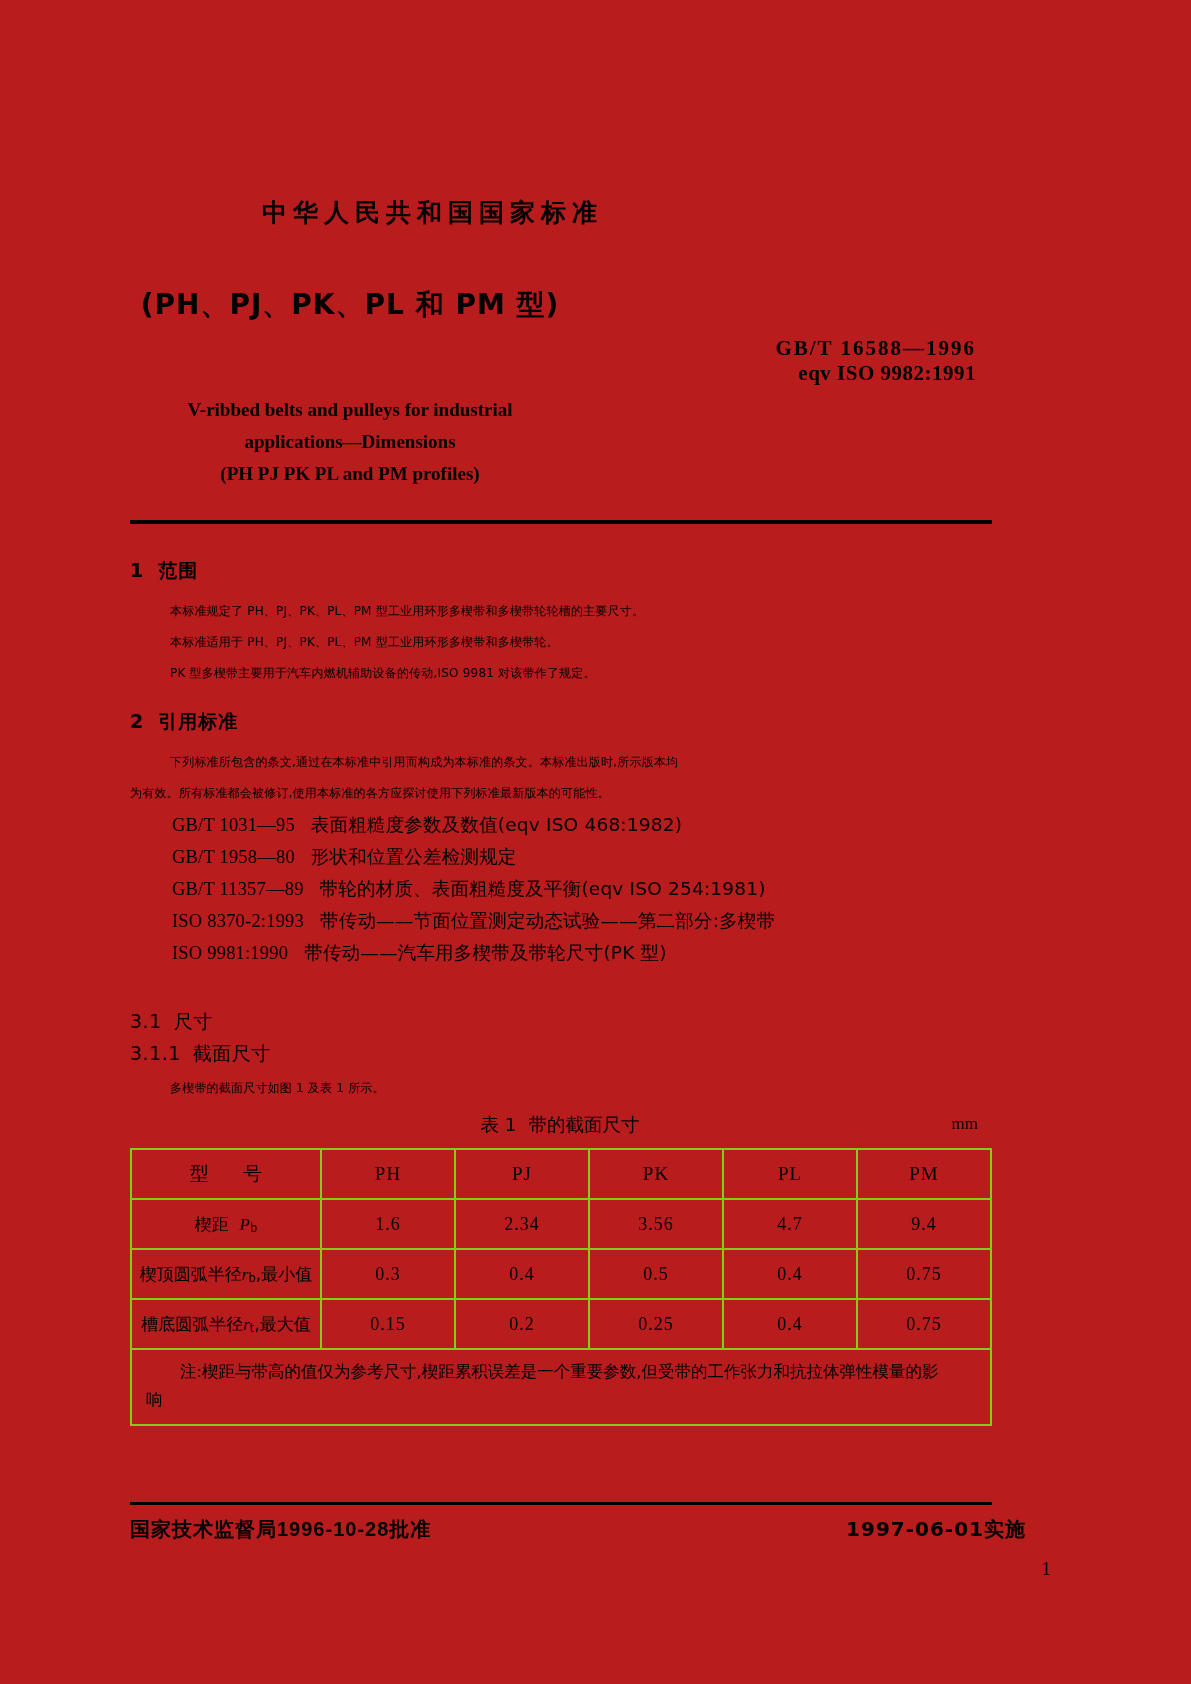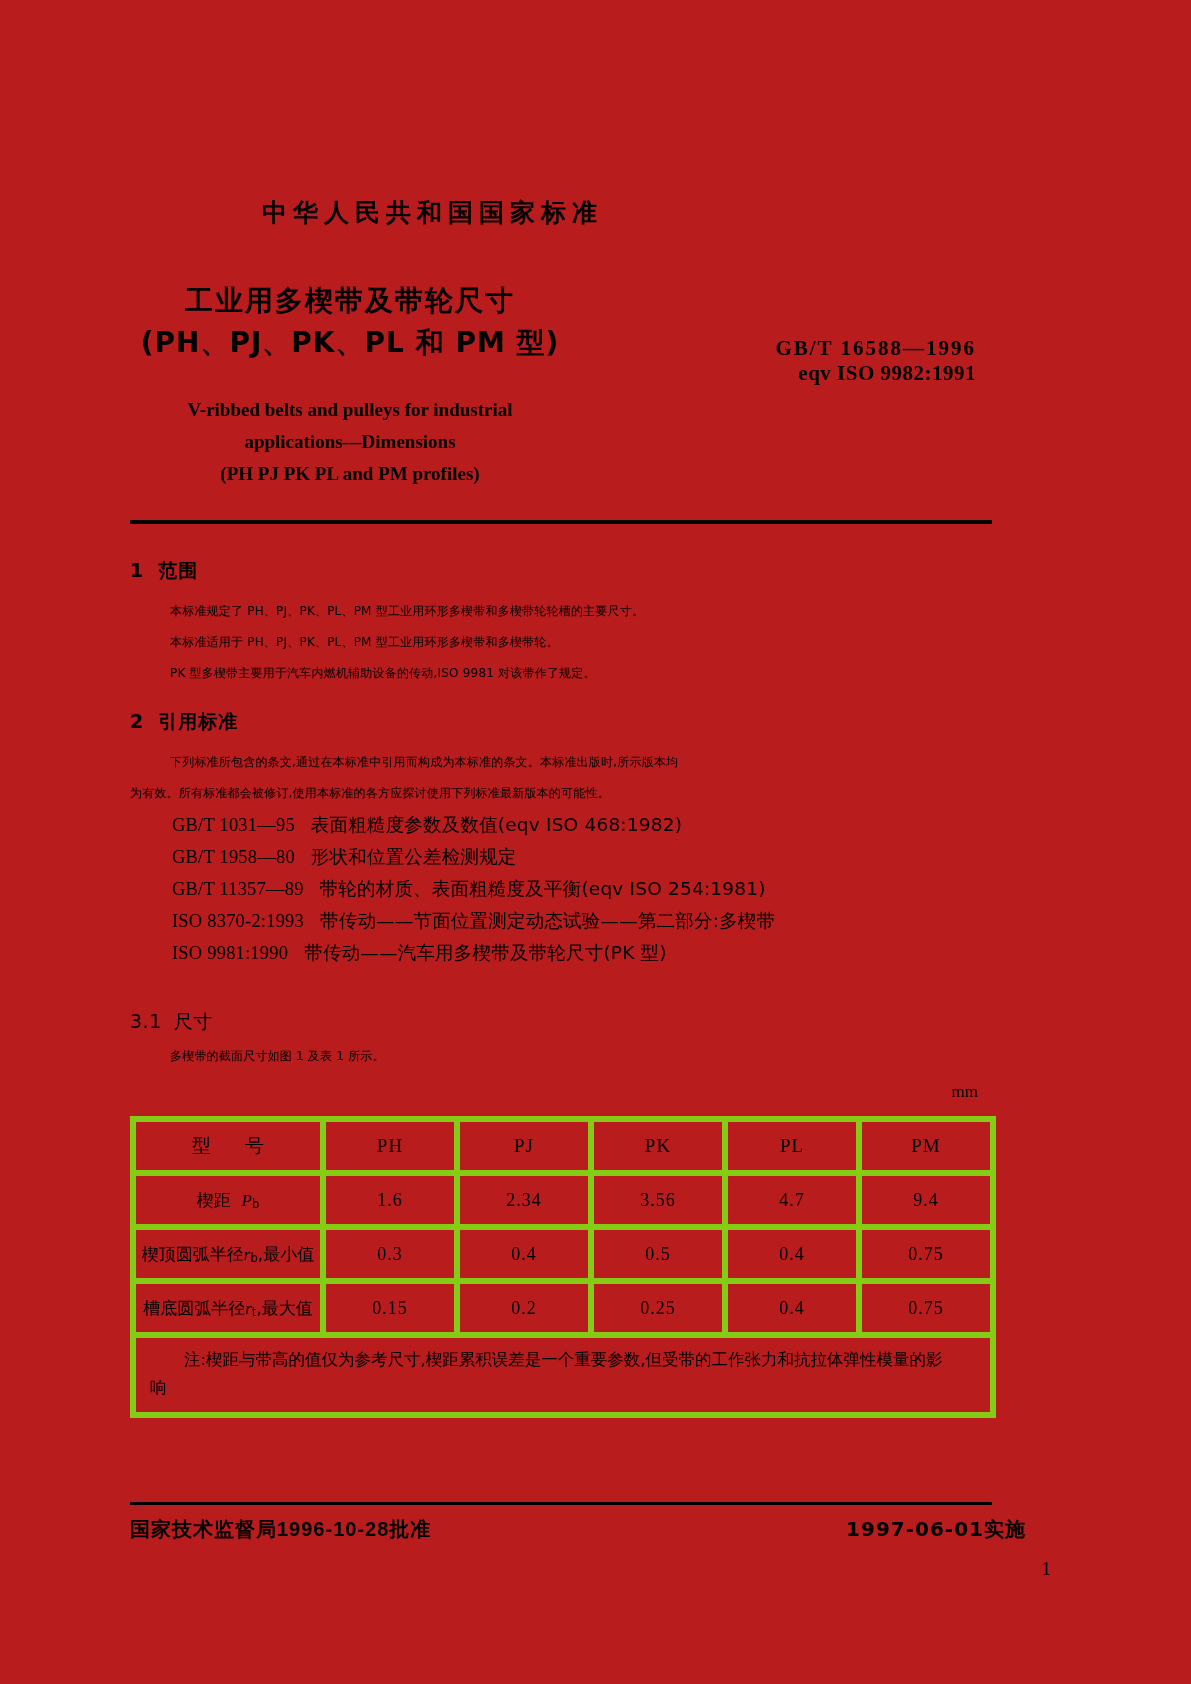--- a/index.html
+++ b/index.html
@@ -187,21 +187,21 @@
     font-family: "Liberation Serif", "DejaVu Serif", serif;
     font-size: 17px;
   }
   table.dims {
     border-collapse: collapse;
     width: 860px;
     margin-top: 6px;
     table-layout: fixed;
   }
   table.dims td {
-    border: 6px solid #84cc16;
+    border: 2px solid #84cc16;
     text-align: center;
     vertical-align: middle;
     height: 46px;
     font-family: "Liberation Serif", "DejaVu Serif", serif;
     font-size: 18px;
     letter-spacing: 1px;
   }
   table.dims tr.head td {
     font-size: 19px;
   }
@@ -264,21 +264,20 @@
 </head>
 <body>
 
 <div class="page">
 
   <div class="title-block">
 
     <div class="nat-std">中华人民共和国国家标准</div>
 
     <div class="main-title-wrap">
-      <div class="main-title-1">工业用多楔带及带轮尺寸</div>
       <div class="main-title-2">(PH、PJ、PK、PL 和 PM 型)</div>
     </div>
 
     <div class="std-no">
       <div class="std-no-1">GB/T 16588—1996</div>
       <div class="std-no-2">eqv ISO 9982:1991</div>
     </div>
 
     <div class="en-title">
       <div>V-ribbed belts and pulleys for industrial</div>
@@ -323,23 +322,29 @@
     </div>
 
     <div class="gap-lg"></div>
 
 
     <div class="gap-sm"></div>
 
     <div class="h2">
       <span class="num">3.1</span><span>尺寸</span>
     </div>
+    <div class="h2">
+      <span class="num">3.1.1</span><span>截面尺寸</span>
+    </div>
     <p class="para">多楔带的截面尺寸如图 1 及表 1 所示。</p>
 
     <div class="tbl-cap-row">
+      <div class="tbl-cap">
+        <span class="capnum">表 1</span><span>带的截面尺寸</span>
+      </div>
       <div class="tbl-unit">mm</div>
     </div>
 
     <table class="dims">
       <colgroup>
         <col style="width:190px">
         <col style="width:134px">
         <col style="width:134px">
         <col style="width:134px">
         <col style="width:134px">

